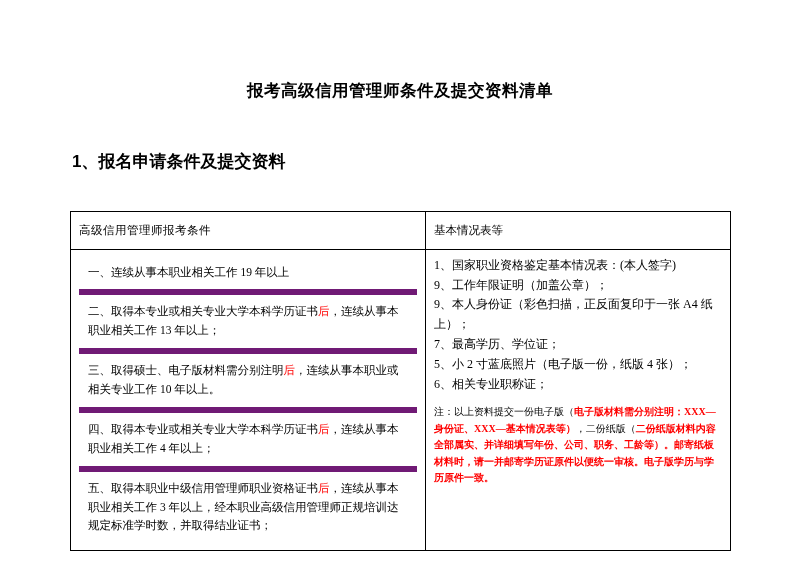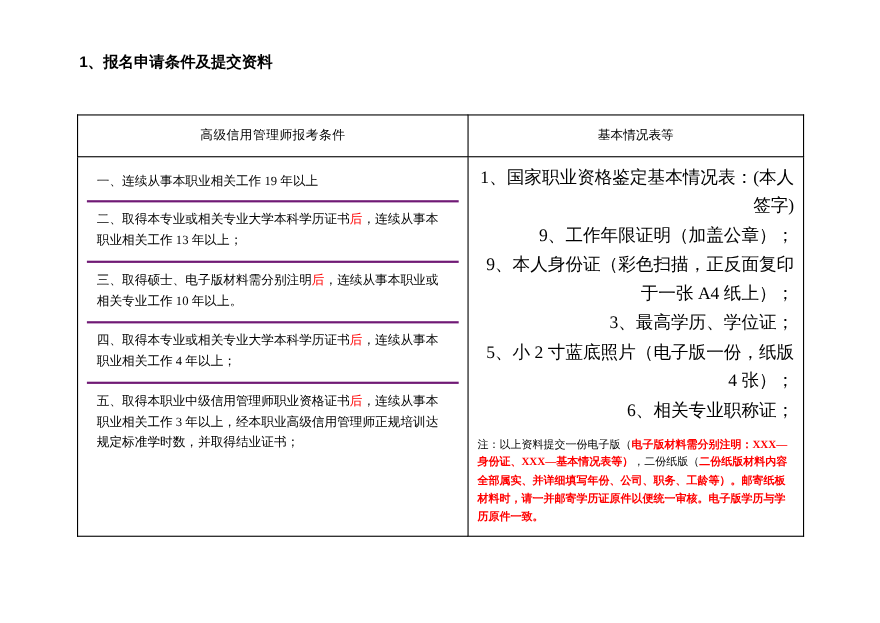--- a/index.html
+++ b/index.html
@@ -25,92 +25,92 @@
     text-align: center;
     font-family: "Liberation Sans", sans-serif;
     font-weight: bold;
     font-size: 16.5px;
     letter-spacing: 0.5px;
     margin-top: 80px;
   }
   .section-heading {
     font-family: "Liberation Sans", sans-serif;
     font-weight: bold;
-    font-size: 14px;
+    font-size: 17px;
     margin-top: 48px;
     margin-left: 2px;
   }
   table.req-table {
     margin-top: 38px;
     width: 660px;
     border-collapse: collapse;
     table-layout: fixed;
   }
   table.req-table th,
   table.req-table td {
     border: 1px solid #000000;
     vertical-align: top;
     padding: 6px 8px 7px 8px;
     font-size: 11.5px;
     line-height: 1.62;
   }
   table.req-table th {
-    text-align: center;
+    text-align: left;
     font-weight: normal;
     padding-top: 9px;
     padding-bottom: 9px;
   }
   .col-left { width: 355px; }
   .col-right { width: 305px; }
   .head-cond {
     letter-spacing: 0.5px;
   }
   td.conditions-cell {
     padding: 0;
     border: none;
   }
   .cond-row {
-    border-bottom: 2px solid #701a75;
+    border-bottom: 6px solid #701a75;
     padding: 7px 9px 8px 9px;
     font-size: 11.5px;
     line-height: 1.64;
   }
   .cond-row:last-child {
     border-bottom: none;
   }
   .red {
     color: #ff0000;
   }
   .materials-cell {
     padding: 7px 10px 8px 10px;
   }
   .materials-list {
     margin: 0;
     padding: 0;
     list-style: none;
   }
   .materials-list li {
-    font-size: 16px;
+    font-size: 12px;
     line-height: 1.66;
-    text-align: right;
   }
   .note {
     margin-top: 9px;
     font-size: 10px;
     line-height: 1.66;
   }
   .note .red {
     font-weight: bold;
   }
 </style>
 </head>
 <body>
 
 <div class="page">
 
+  <div class="doc-title">报考高级信用管理师条件及提交资料清单</div>
 
   <div class="section-heading">1、报名申请条件及提交资料</div>
 
   <table class="req-table">
     <colgroup>
       <col class="col-left">
       <col class="col-right">
     </colgroup>
     <thead>
       <tr>
@@ -127,21 +127,21 @@
           <div class="cond-row"><span>二、取得本专业或相关专业大学本科学历证书</span><span class="red">后</span><span>，连续从事本职业相关工作 13 年以上；</span></div>
           <div class="cond-row"><span>三、取得硕士、电子版材料需分别注明</span><span class="red">后</span><span>，连续从事本职业或相关专业工作 10 年以上。</span></div>
           <div class="cond-row"><span>四、取得本专业或相关专业大学本科学历证书</span><span class="red">后</span><span>，连续从事本职业相关工作 4 年以上；</span></div>
           <div class="cond-row"><span>五、取得本职业中级信用管理师职业资格证书</span><span class="red">后</span><span>，连续从事本职业相关工作 3 年以上，经本职业高级信用管理师正规培训达规定标准学时数，并取得结业证书；</span></div>
         </td>
         <td class="materials-cell">
           <ul class="materials-list">
             <li>1、国家职业资格鉴定基本情况表：(本人签字)</li>
             <li>9、工作年限证明（加盖公章）；</li>
             <li>9、本人身份证（彩色扫描，正反面复印于一张 A4 纸上）；</li>
-            <li>3、最高学历、学位证；</li>
+            <li>7、最高学历、学位证；</li>
             <li>5、小 2 寸蓝底照片（电子版一份，纸版 4 张）；</li>
             <li>6、相关专业职称证；</li>
           </ul>
           <div class="note"><span>注：以上资料提交一份电子版（</span><span class="red">电子版材料需分别注明：XXX—身份证、XXX—基本情况表等）</span><span>，二份纸版（</span><span class="red">二份纸版材料内容全部属实、并详细填写年份、公司、职务、工龄等）。邮寄纸板材料时，请一并邮寄学历证原件以便统一审核。电子版学历与学历原件一致。</span></div>
         </td>
       </tr>
     </tbody>
   </table>
 
 </div>

